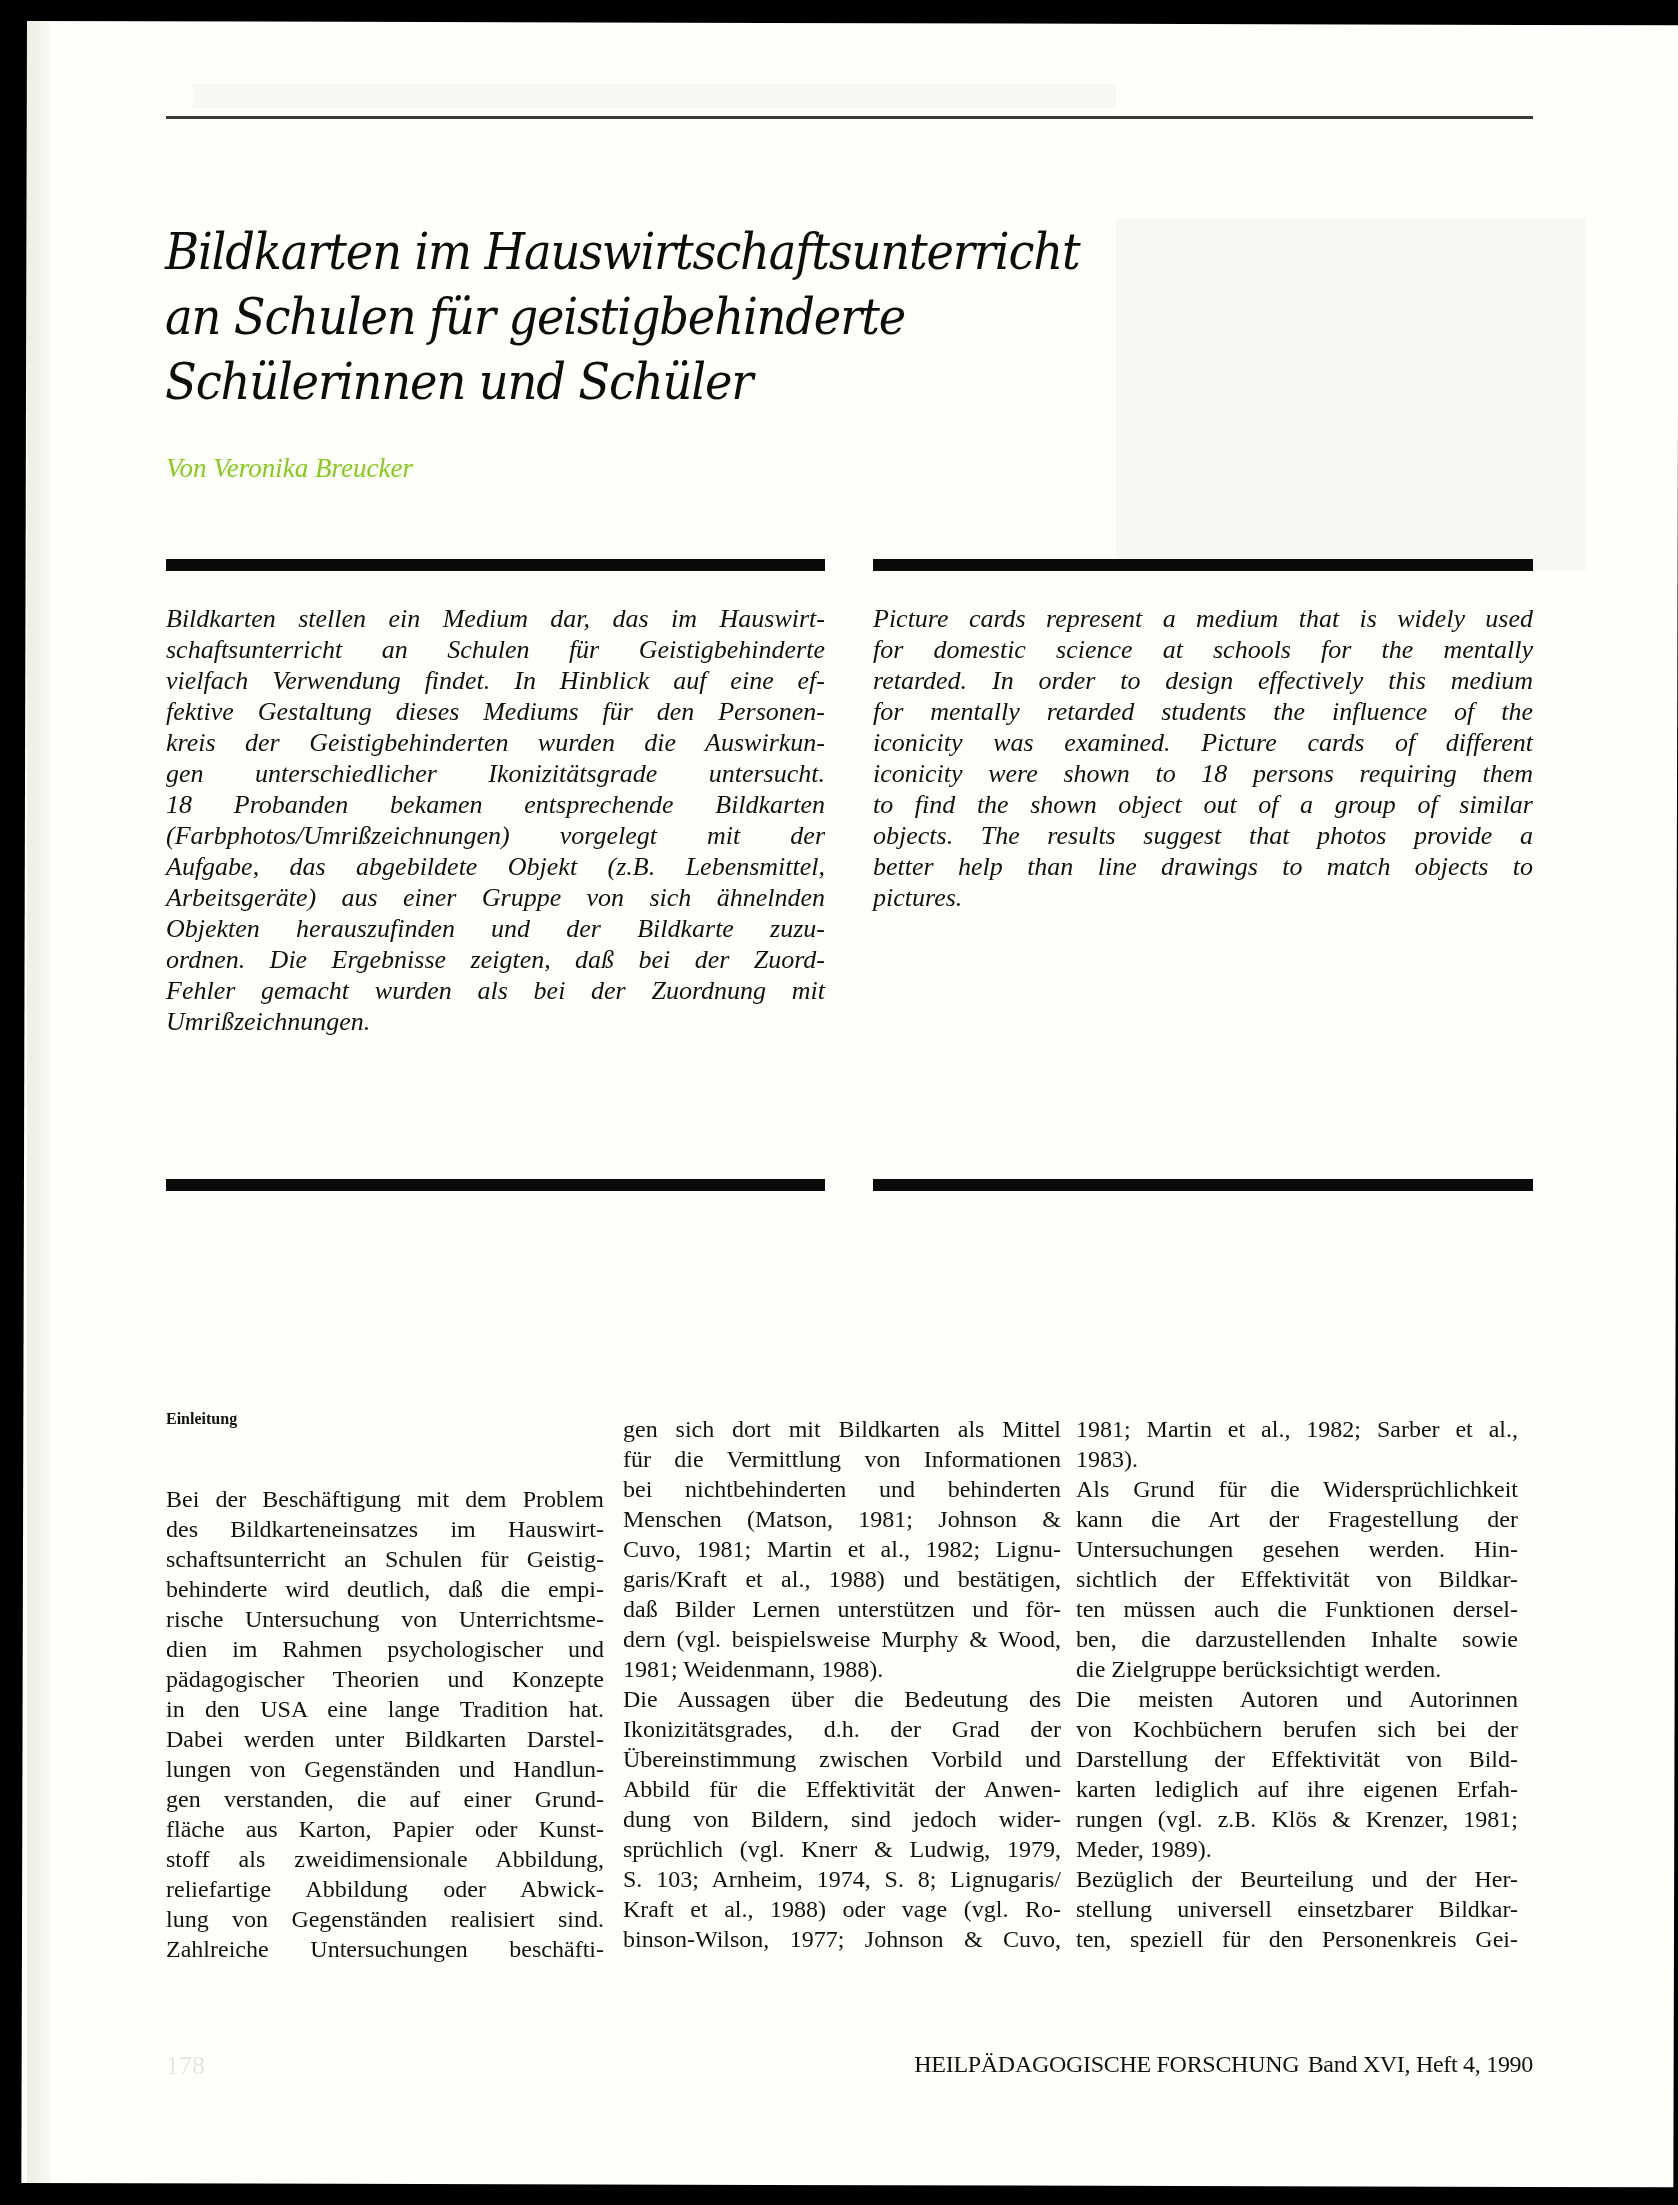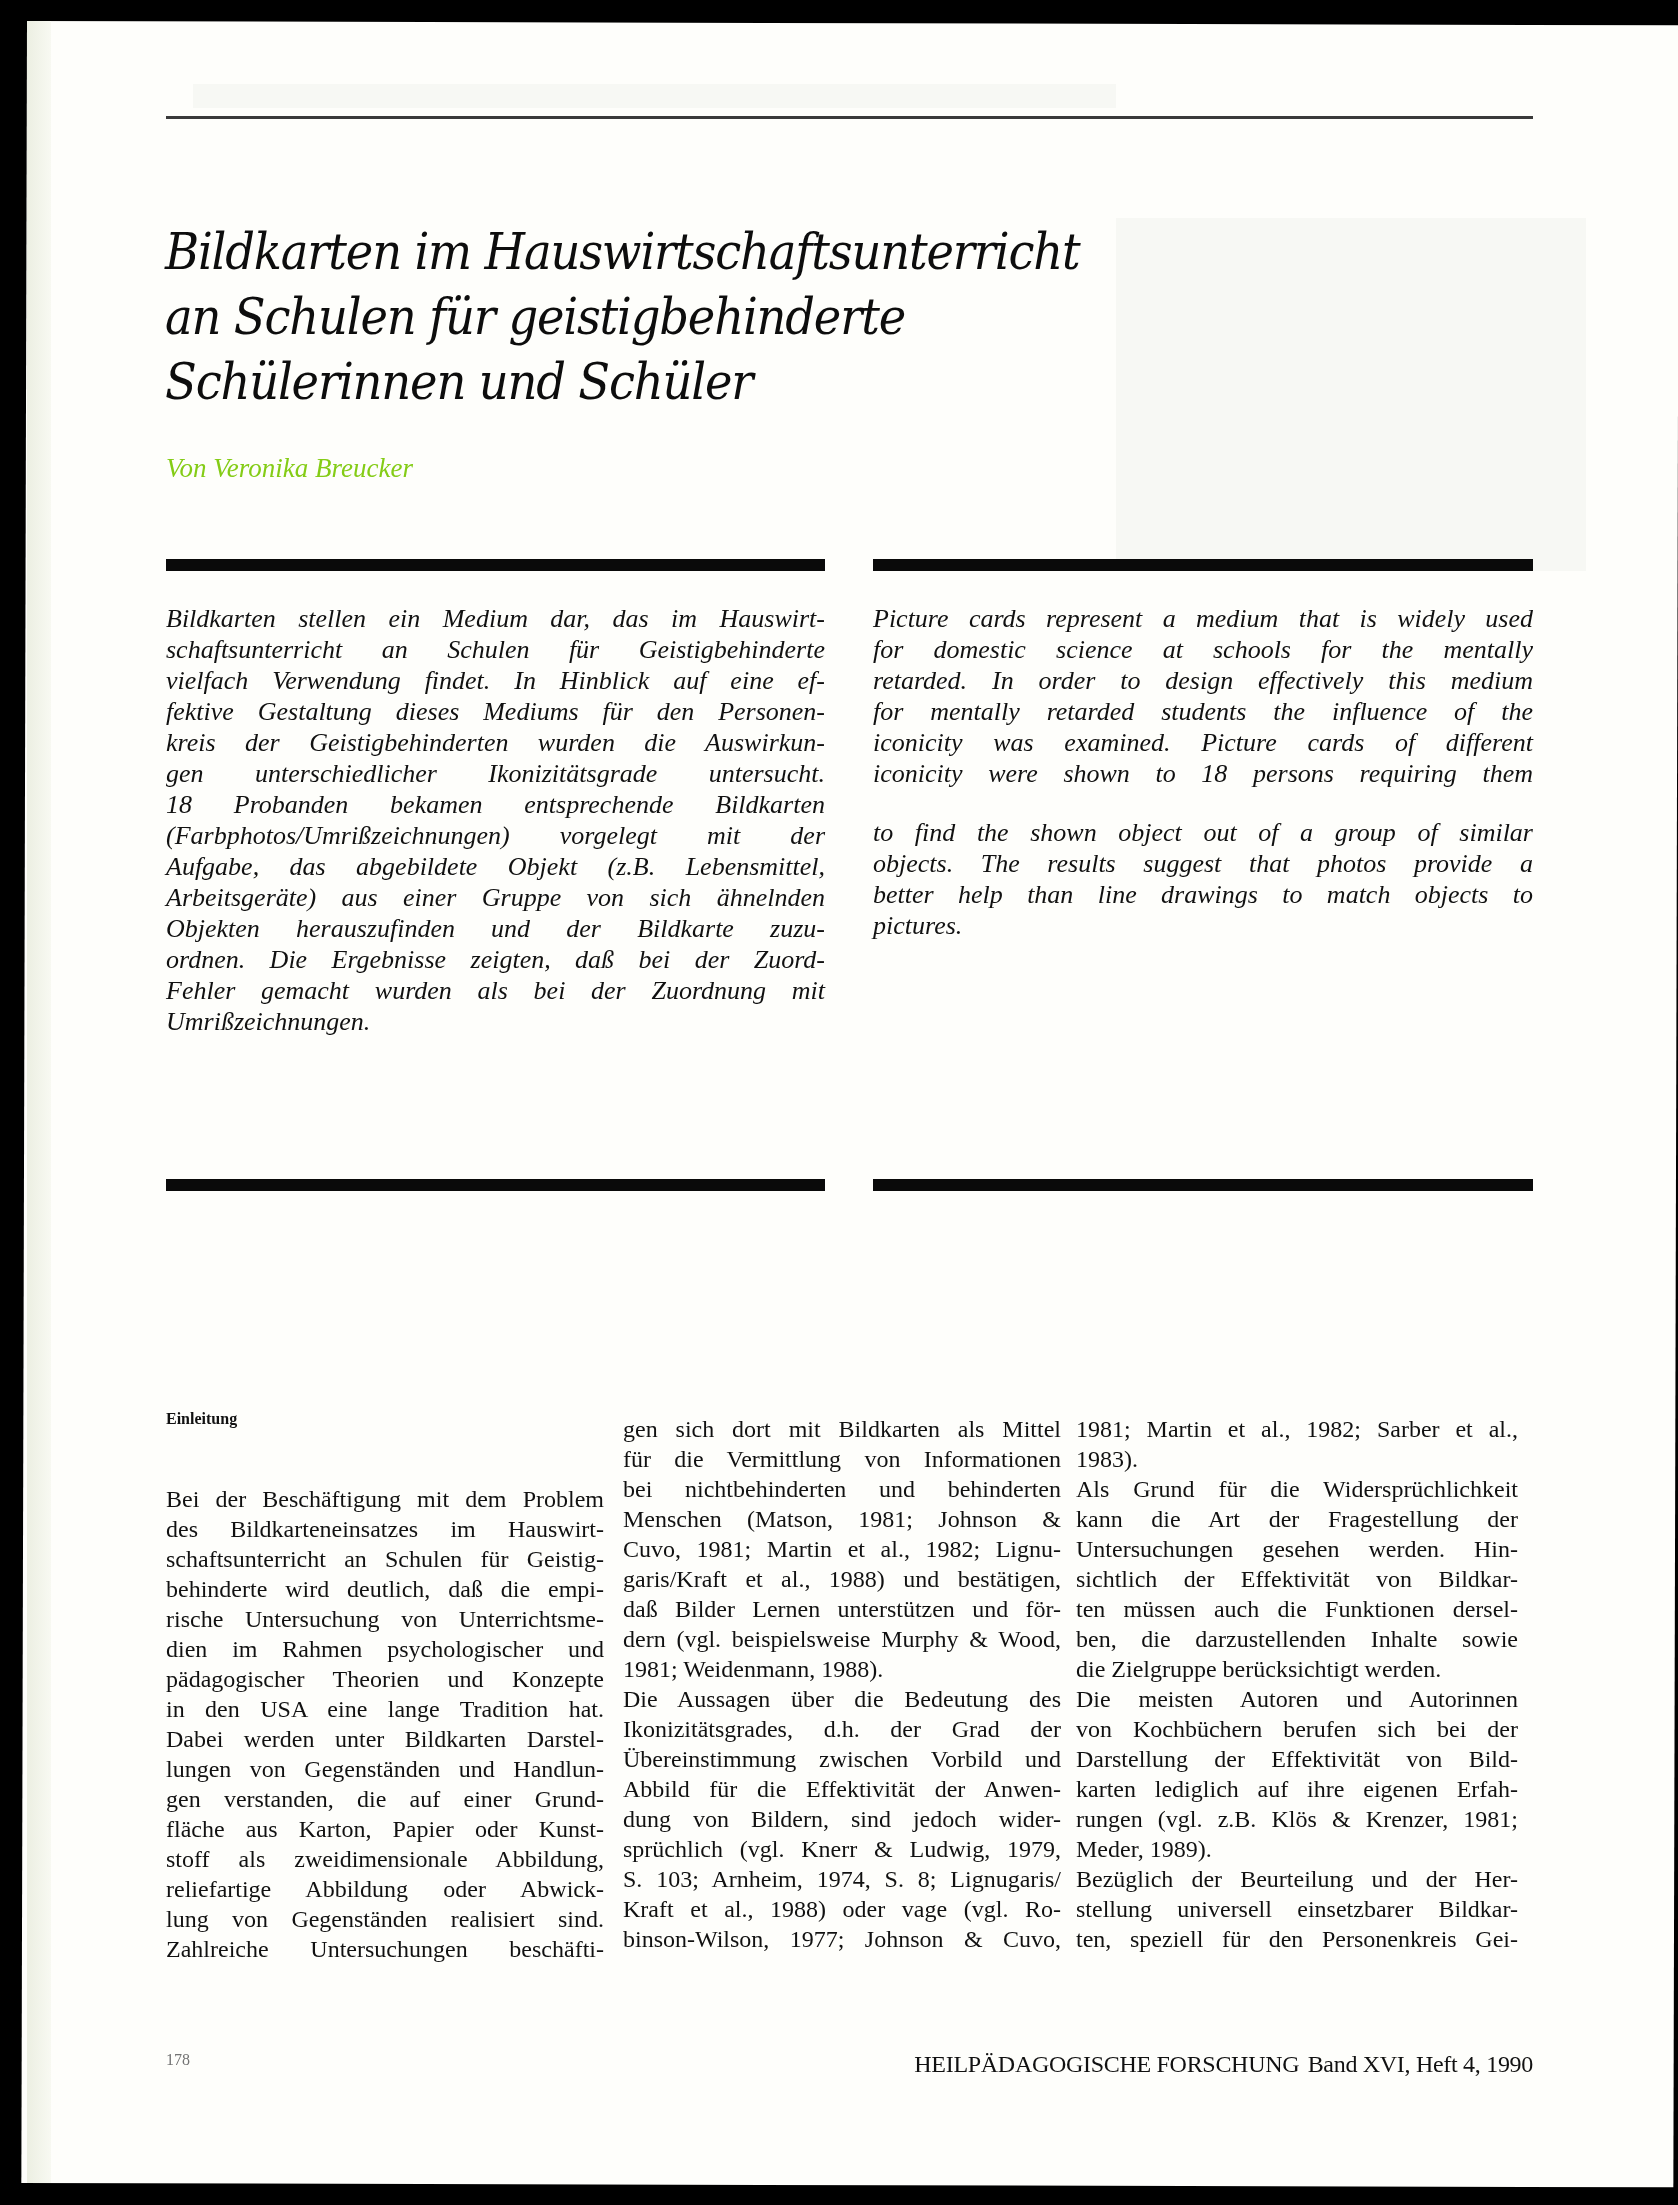--- a/index.html
+++ b/index.html
@@ -102,22 +102,22 @@
       height: 30px;
     }
     .body-col .line.last {
       text-align-last: left;
     }
     .footer-page {
       position: absolute;
       left: 166px;
       top: 2051px;
       font-family: "Liberation Serif", serif;
-      font-size: 16px;
-      color: #737373;
+      font-size: 26px;
+      color: #e5e5e5;
     }
     .footer-journal {
       position: absolute;
       right: 146px;
       top: 2051px;
       font-family: "Liberation Serif", serif;
       font-size: 24px;
       color: #111;
       letter-spacing: -0.3px;
     }
@@ -166,21 +166,21 @@
     <span class="line last" style="display: block; text-align: justify; text-align-last: left; white-space: nowrap; height: 31px;">Umrißzeichnungen.</span>
   </div>
 
 <div class="abstract" id="abs-en" style="left:873px;top:603px;width:660px;">
     <span class="line" style="display: block; text-align: justify; text-align-last: justify; white-space: nowrap; height: 31px;">Picture cards represent a medium that is widely used</span>
     <span class="line" style="display: block; text-align: justify; text-align-last: justify; white-space: nowrap; height: 31px;">for domestic science at schools for the mentally</span>
     <span class="line" style="display: block; text-align: justify; text-align-last: justify; white-space: nowrap; height: 31px;">retarded. In order to design effectively this medium</span>
     <span class="line" style="display: block; text-align: justify; text-align-last: justify; white-space: nowrap; height: 31px;">for mentally retarded students the influence of the</span>
     <span class="line" style="display: block; text-align: justify; text-align-last: justify; white-space: nowrap; height: 31px;">iconicity was examined. Picture cards of different</span>
     <span class="line" style="display: block; text-align: justify; text-align-last: justify; white-space: nowrap; height: 31px;">iconicity were shown to 18 persons requiring them</span>
-    <span class="line" style="display: block; text-align: justify; text-align-last: justify; white-space: nowrap; height: 31px; margin-top: 28px;">to find the shown object out of a group of similar</span>
+    <span class="line" style="display: block; text-align: justify; text-align-last: justify; white-space: nowrap; height: 31px;">to find the shown object out of a group of similar</span>
     <span class="line" style="display: block; text-align: justify; text-align-last: justify; white-space: nowrap; height: 31px;">objects. The results suggest that photos provide a</span>
     <span class="line" style="display: block; text-align: justify; text-align-last: justify; white-space: nowrap; height: 31px;">better help than line drawings to match objects to</span>
     <span class="line last" style="display: block; text-align: justify; text-align-last: left; white-space: nowrap; height: 31px;">pictures.</span>
   </div>
 
 <div class="thick-rule" style="left:166px;top:1179px;width:659px;"></div>
 <div class="thick-rule" style="left:873px;top:1179px;width:660px;"></div>
 
 <div class="section-heading">Einleitung</div>
 

